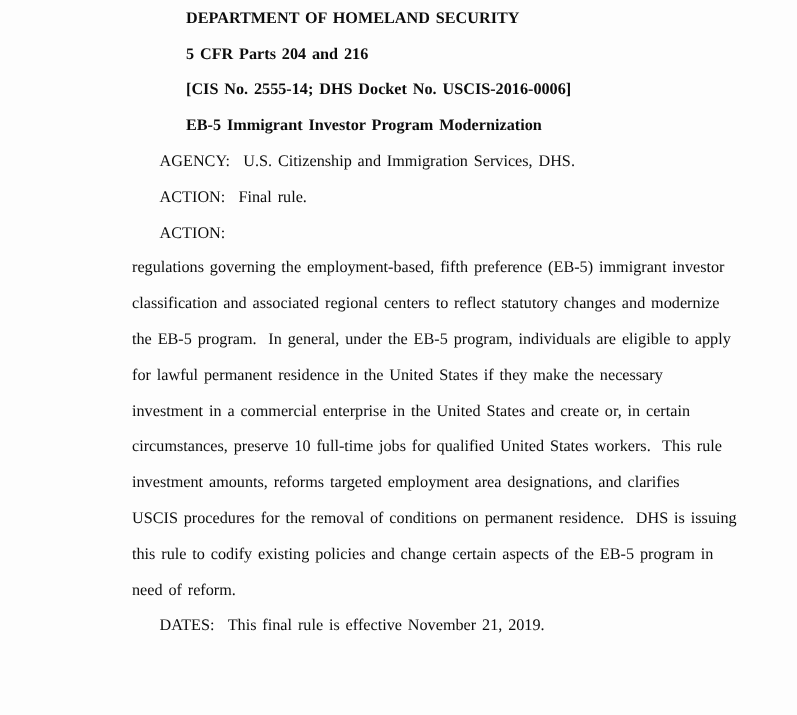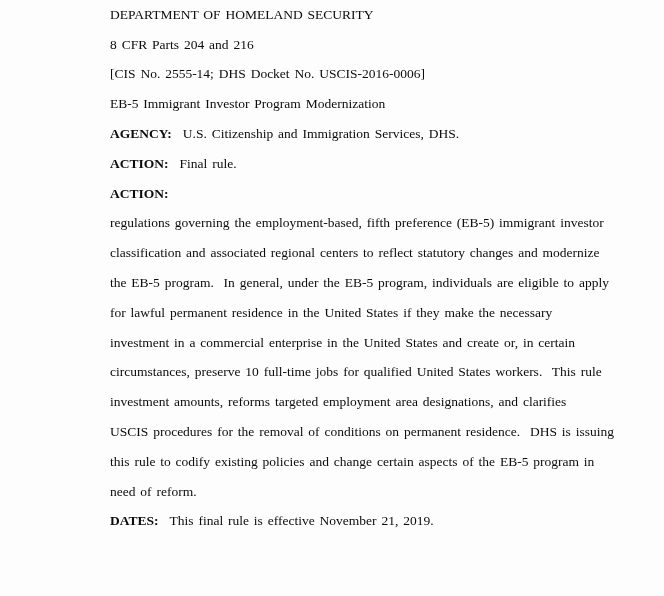--- a/index.html
+++ b/index.html
@@ -26,36 +26,38 @@
   }
   .line {
     height: 29.8px;
     display: flex;
     align-items: center;
     white-space: pre;
     word-spacing: 1.5px;
     overflow: visible;
   }
   .bold {
-    font-weight: normal;
+    font-weight: bold;
+    margin-left: 45px;
   }
   .label {
-    font-weight: bold;
+    font-weight: normal;
     margin-right: 11px;
+    margin-left: 23px;
   }
 </style>
 </head>
 <body>
 
 <div class="doc-page">
   <div class="text-col">
 
     <div class="line bold">DEPARTMENT OF HOMELAND SECURITY</div>
 
-    <div class="line bold">8 CFR Parts 204 and 216</div>
+    <div class="line bold">5 CFR Parts 204 and 216</div>
 
     <div class="line bold">[CIS No. 2555-14; DHS Docket No. USCIS-2016-0006]</div>
 
 
     <div class="line bold">EB-5 Immigrant Investor Program Modernization</div>
 
     <div class="line">
       <span class="label">AGENCY:</span>
       <span>U.S. Citizenship and Immigration Services, DHS.</span>
     </div>

